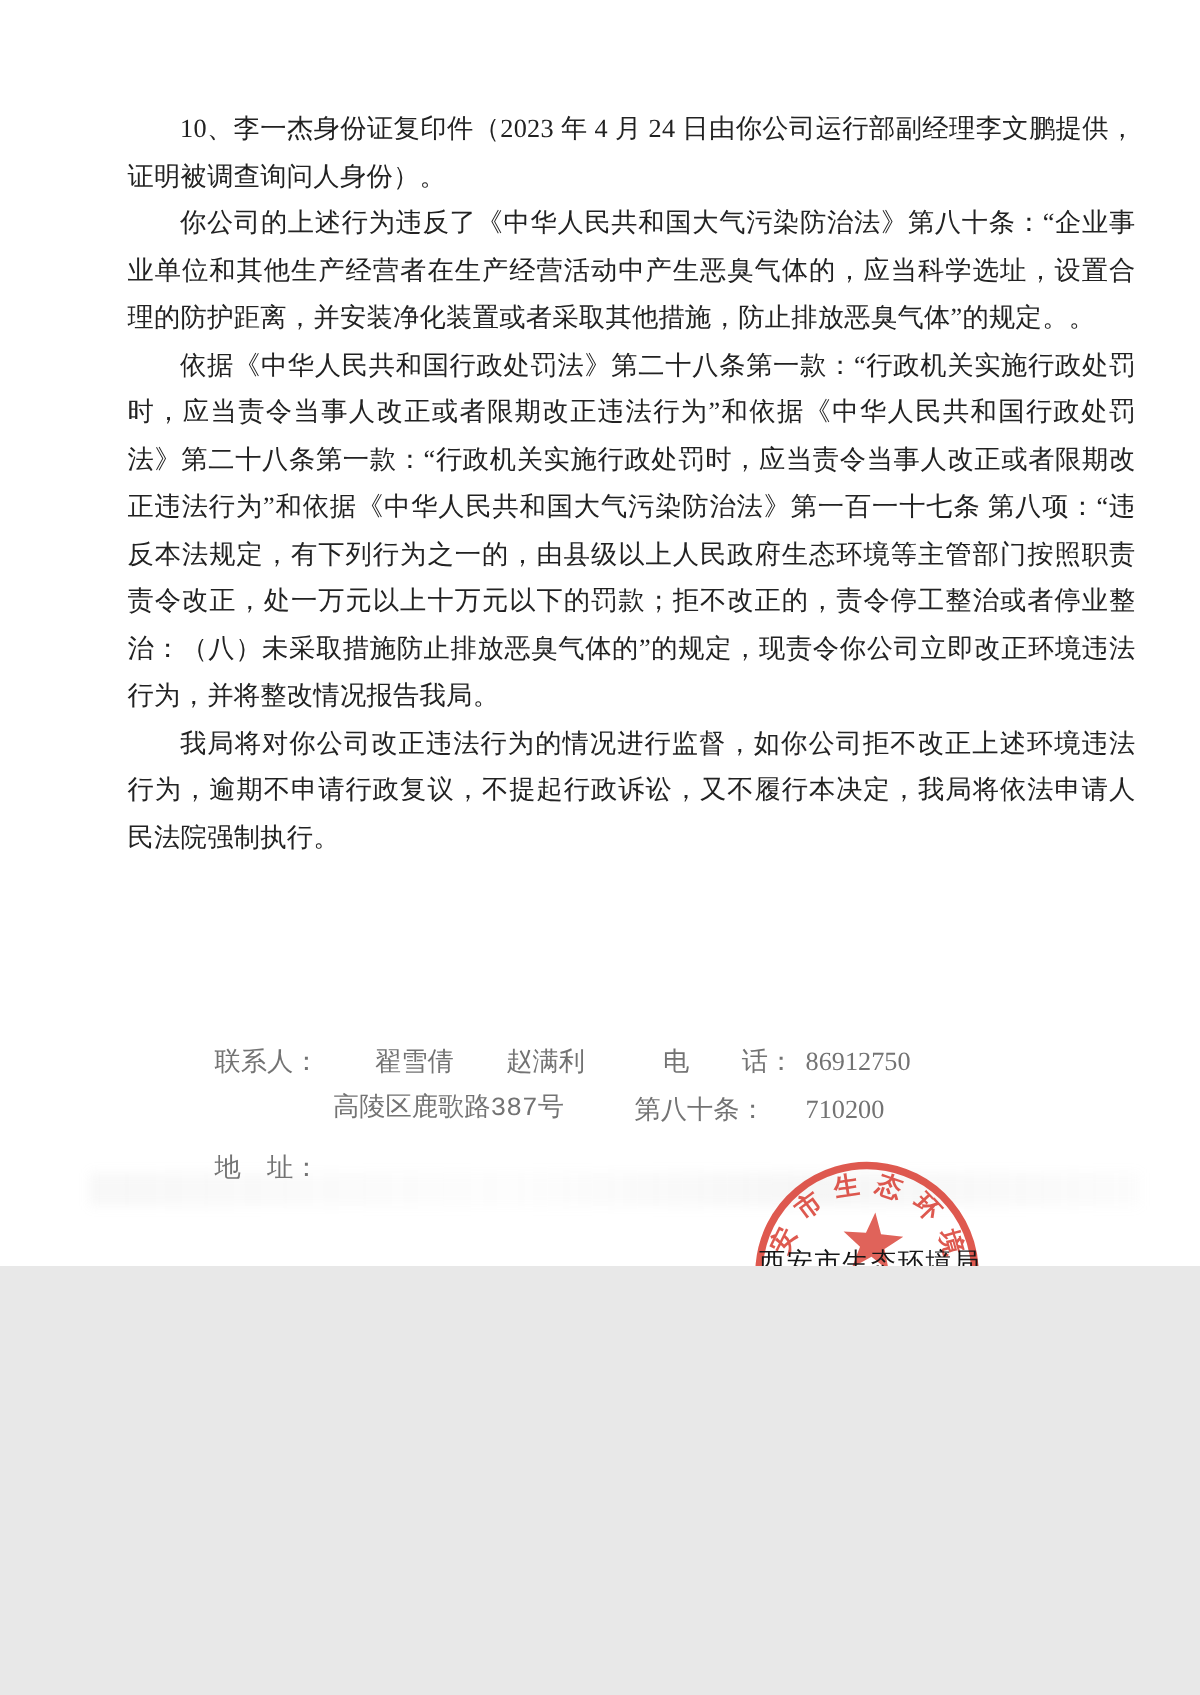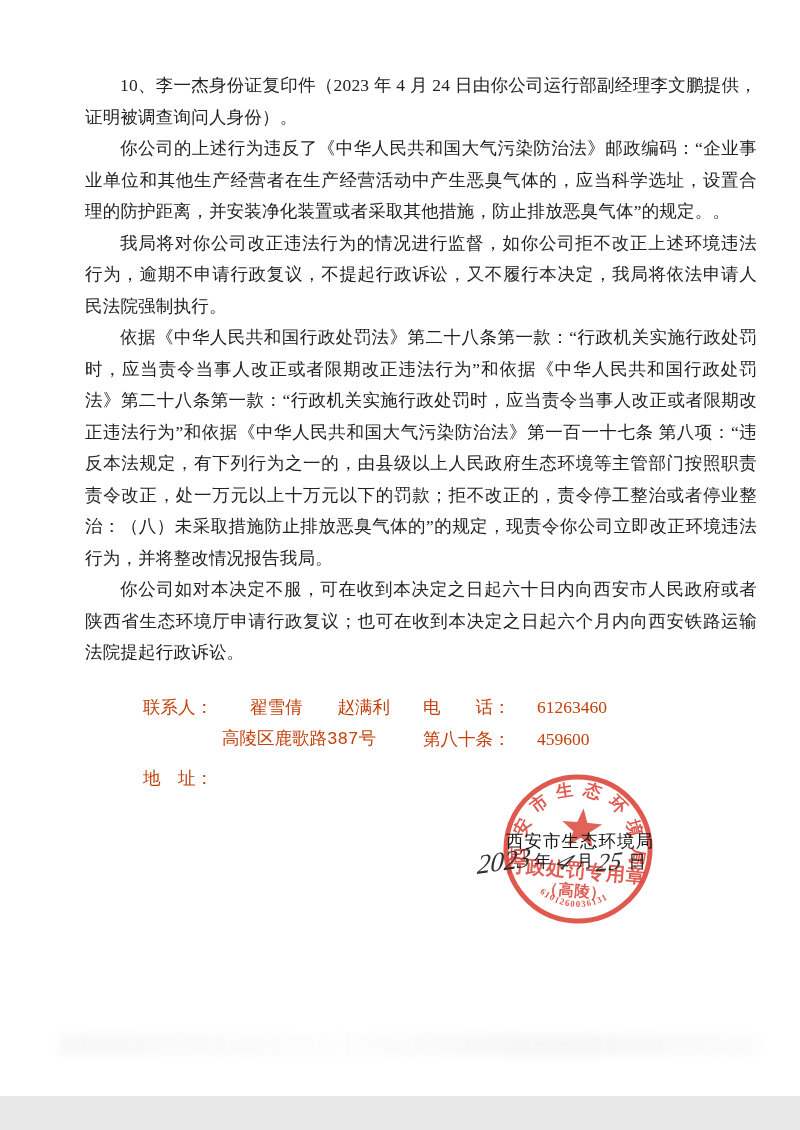--- a/index.html
+++ b/index.html
@@ -1,19 +1,19 @@
 <!DOCTYPE html>
 <html><head>
 <meta charset="utf-8">
 <style>
   html, body { margin: 0; padding: 0; background: #e8e8e8; }
   .page {
     position: relative;
     width: 800px;
-    height: 1096px;
+    height: 844px;
     margin: 0 auto;
     background: #ffffff;
     overflow: hidden;
     font-family: "Liberation Serif", serif;
     color: #1e1e1e;
   }
   
   .scan-smudge {
     position: absolute;
     left: 60px; right: 40px; bottom: 40px;
@@ -38,21 +38,21 @@
     text-align: justify;
     text-indent: 2em;
     color: #222;
   }
 
   .c-cell {
     position: absolute;
     font-size: 17.5px;
     line-height: 22px;
     white-space: nowrap;
-    color: #c2410c;
+    color: #737373;
     z-index: 1;
   }
 
   
   .seal {
     position: absolute;
     left: 498px;
     top: 769px;
     width: 160px;
     height: 160px;
@@ -101,35 +101,34 @@
   }
   .sp2 { margin-left: 3px; } .sp3 { margin-left: 5px; } .sp4 { margin-left: 7px; }
 </style>
 </head>
 <body>
 
 <div class="page">
 
   <div class="body-text">
     <p>10、李一杰身份证复印件（2023 年 4 月 24 日由你公司运行部副经理李文鹏提供，证明被调查询问人身份）。</p>
-    <p>你公司的上述行为违反了《中华人民共和国大气污染防治法》邮政编码：“企业事业单位和其他生产经营者在生产经营活动中产生恶臭气体的，应当科学选址，设置合理的防护距离，并安装净化装置或者采取其他措施，防止排放恶臭气体”的规定。。</p>
+    <p>你公司的上述行为违反了《中华人民共和国大气污染防治法》第八十条：“企业事业单位和其他生产经营者在生产经营活动中产生恶臭气体的，应当科学选址，设置合理的防护距离，并安装净化装置或者采取其他措施，防止排放恶臭气体”的规定。。</p>
+    <p>依据《中华人民共和国行政处罚法》第二十八条第一款：“行政机关实施行政处罚时，应当责令当事人改正或者限期改正违法行为”和依据《中华人民共和国行政处罚法》第二十八条第一款：“行政机关实施行政处罚时，应当责令当事人改正或者限期改正违法行为”和依据《中华人民共和国大气污染防治法》第一百一十七条 第八项：“违反本法规定，有下列行为之一的，由县级以上人民政府生态环境等主管部门按照职责责令改正，处一万元以上十万元以下的罚款；拒不改正的，责令停工整治或者停业整治：（八）未采取措施防止排放恶臭气体的”的规定，现责令你公司立即改正环境违法行为，并将整改情况报告我局。</p>
     <p>我局将对你公司改正违法行为的情况进行监督，如你公司拒不改正上述环境违法行为，逾期不申请行政复议，不提起行政诉讼，又不履行本决定，我局将依法申请人民法院强制执行。</p>
-    <p>依据《中华人民共和国行政处罚法》第二十八条第一款：“行政机关实施行政处罚时，应当责令当事人改正或者限期改正违法行为”和依据《中华人民共和国行政处罚法》第二十八条第一款：“行政机关实施行政处罚时，应当责令当事人改正或者限期改正违法行为”和依据《中华人民共和国大气污染防治法》第一百一十七条 第八项：“违反本法规定，有下列行为之一的，由县级以上人民政府生态环境等主管部门按照职责责令改正，处一万元以上十万元以下的罚款；拒不改正的，责令停工整治或者停业整治：（八）未采取措施防止排放恶臭气体的”的规定，现责令你公司立即改正环境违法行为，并将整改情况报告我局。</p>
-    <p>你公司如对本决定不服，可在收到本决定之日起六十日内向西安市人民政府或者陕西省生态环境厅申请行政复议；也可在收到本决定之日起六个月内向西安铁路运输法院提起行政诉讼。</p>
   </div>
 
   <span class="c-cell" style="left:143px; top:696px;">联系人：</span>
   <span class="c-cell" style="left:222px; top:696px;margin-left:28px;">翟雪倩　　赵满利</span>
-  <span class="c-cell" style="left:423px; top:696px;text-align:center;">电　　话：</span>
-  <span class="c-cell" style="left:537px; top:696px;">61263460</span>
+  <span class="c-cell" style="left:442px; top:696px;text-align:center;">电　　话：</span>
+  <span class="c-cell" style="left:537px; top:696px;">86912750</span>
 
   <span class="c-cell" style="left:143px; top:728px;margin-top:39px;">地　址：</span>
   <span class="c-cell" style="left:222px; top:728px;font-family:Liberation Mono, monospace;">高陵区鹿歌路387号</span>
   <span class="c-cell" style="left:423px; top:728px;">第八十条：</span>
-  <span class="c-cell" style="left:537px; top:728px;">459600</span>
+  <span class="c-cell" style="left:537px; top:728px;">710200</span>
 
   <svg class="seal" viewBox="0 0 160 160" aria-hidden="true">
     <g transform="rotate(5 80 80)" fill="#d8392e" stroke="none">
       <circle cx="80" cy="80" r="72" fill="none" stroke="#d8392e" stroke-width="5" opacity="0.9"></circle>
       <defs>
         <path id="arcTop" d="M 29.26 98.47 A 54 54 0 1 1 130.74 98.47" fill="none"></path>
         <path id="arcBottom" d="M 26.8 103.1 A 58 58 0 0 0 133.2 103.1" fill="none"></path>
       </defs>
       <polygon opacity="0.85" points="82,39 87.05,53.04 101.97,53.51 90.18,62.66 94.34,76.99 82,68.6 69.66,76.99 73.82,62.66 62.03,53.51 76.95,53.04"></polygon>
       <text font-size="17" font-weight="bold" letter-spacing="9" opacity="0.9">

